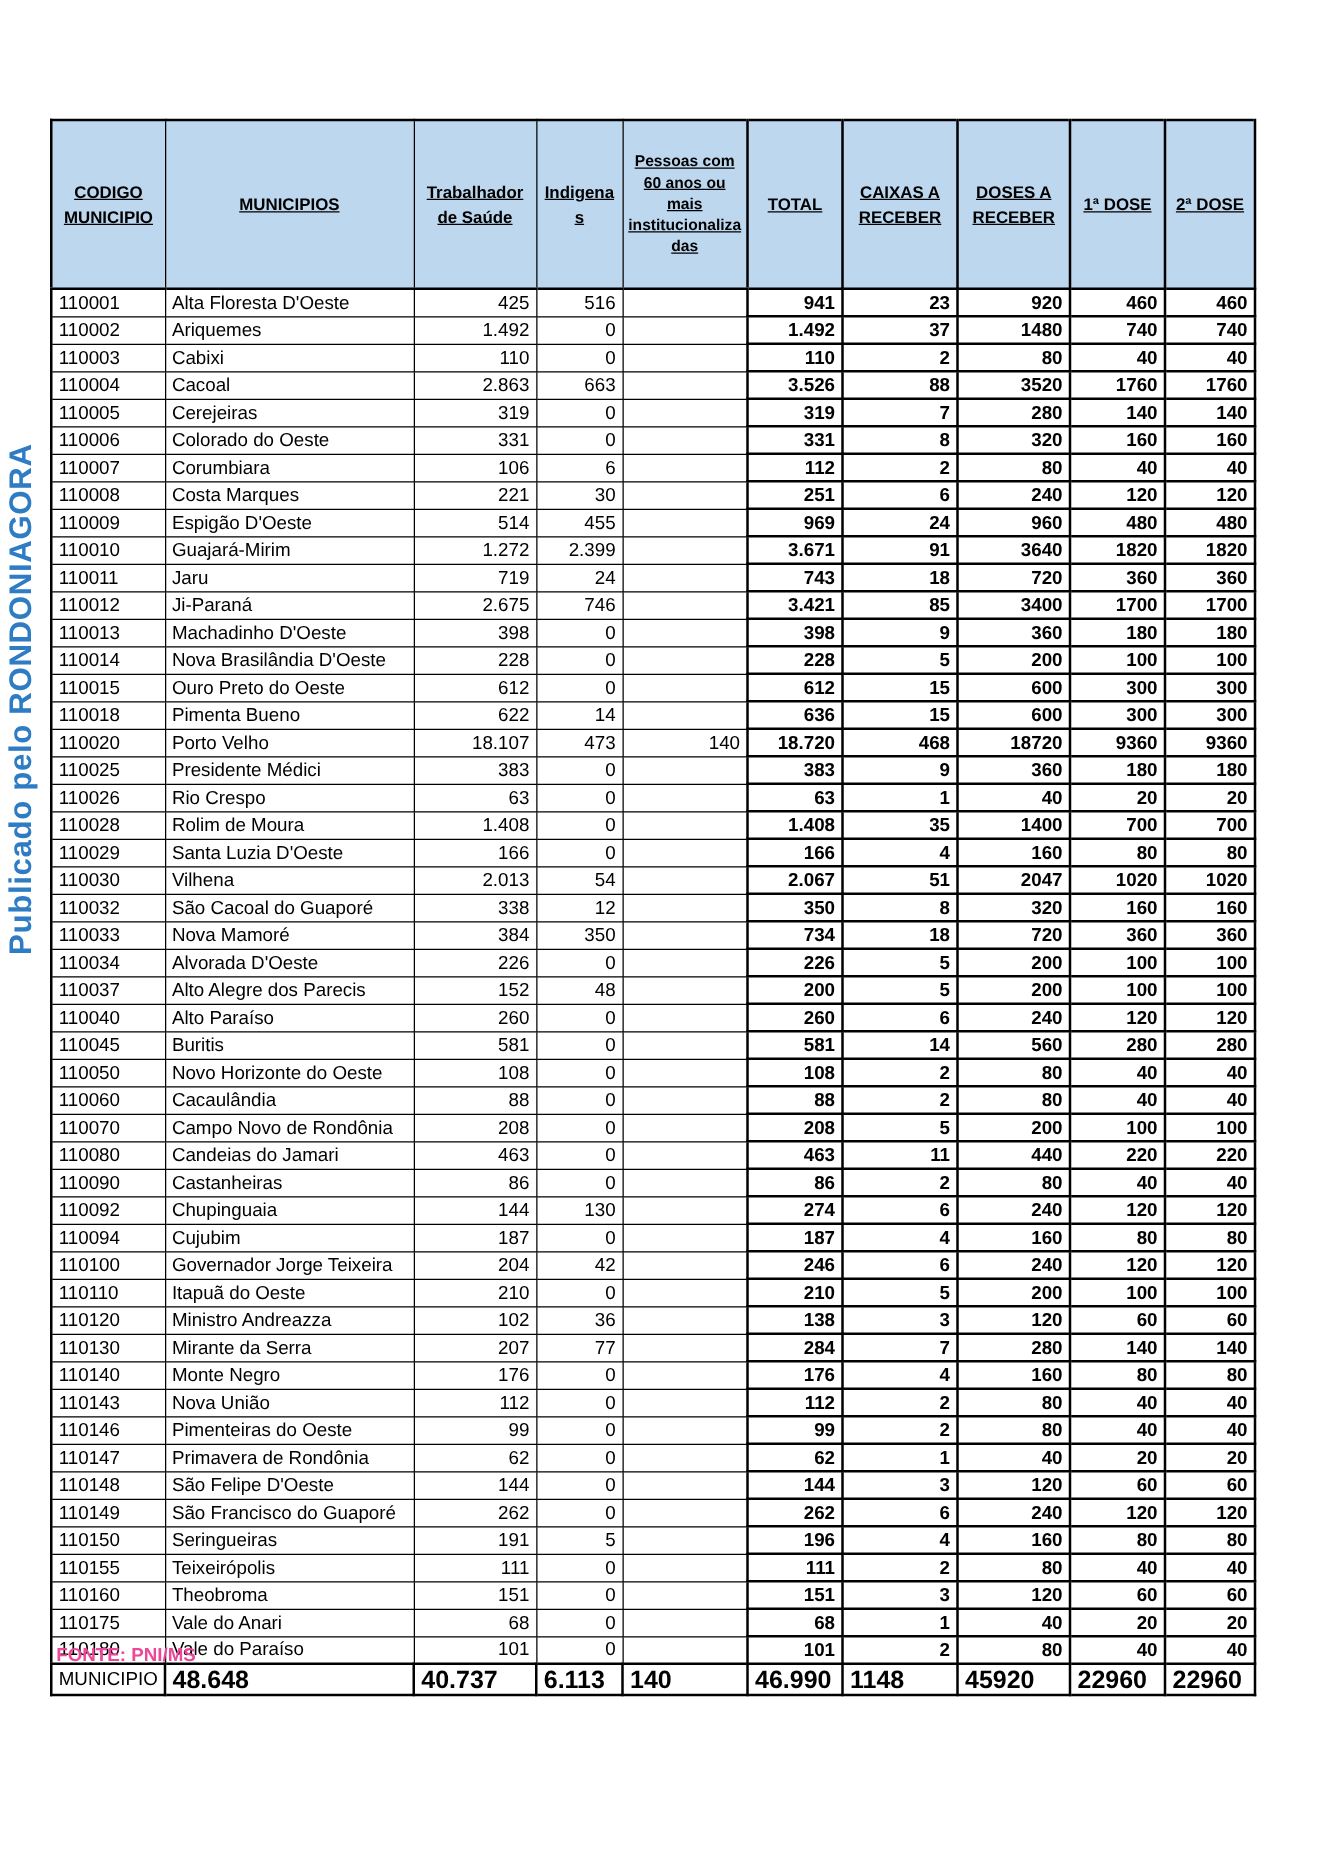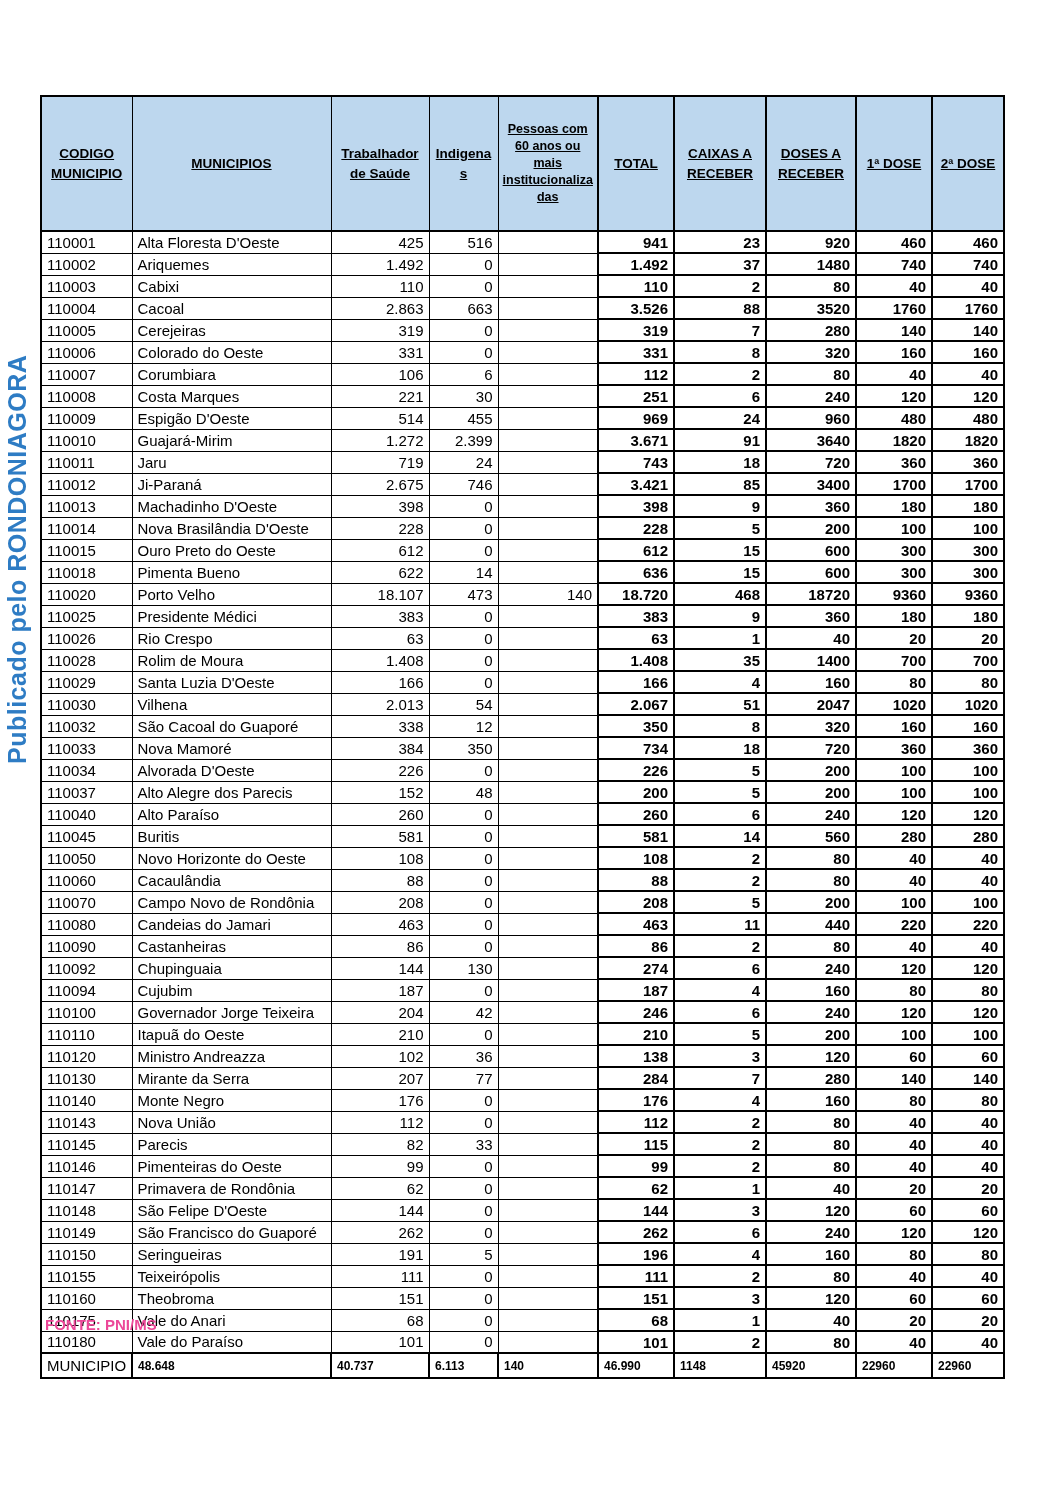--- a/index.html
+++ b/index.html
@@ -60,21 +60,21 @@
     vertical-align:middle;
     white-space:nowrap;
     overflow:hidden;
   }
   td.ls{border:1px solid var(--border);text-align:right;font-weight:400;}
   td.rs{border:2px solid var(--border);text-align:right;font-weight:bold;}
   td.al{text-align:left;}
   tr.total-row td{
     height:23px;
     font-weight:bold;
-    font-size:12px;
+    font-size:20px;
     border:2px solid var(--border);
   }
   tr.total-row td.total-label{
     font-weight:400;
     font-size:15px;
     text-align:left;
   }
   .source-note{
     position:absolute;
     left:45px;top:1316px;
@@ -602,32 +602,20 @@
         <td class="ls">112</td>
         <td class="ls">0</td>
         <td class="ls"></td>
         <td class="rs">112</td>
         <td class="rs">2</td>
         <td class="rs">80</td>
         <td class="rs">40</td>
         <td class="rs">40</td>
       </tr>
       <tr>
-        <td class="ls al">110145</td>
-        <td class="ls al">Parecis</td>
-        <td class="ls">82</td>
-        <td class="ls">33</td>
-        <td class="ls"></td>
-        <td class="rs">115</td>
-        <td class="rs">2</td>
-        <td class="rs">80</td>
-        <td class="rs">40</td>
-        <td class="rs">40</td>
-      </tr>
-      <tr>
         <td class="ls al">110146</td>
         <td class="ls al">Pimenteiras do Oeste</td>
         <td class="ls">99</td>
         <td class="ls">0</td>
         <td class="ls"></td>
         <td class="rs">99</td>
         <td class="rs">2</td>
         <td class="rs">80</td>
         <td class="rs">40</td>
         <td class="rs">40</td>

